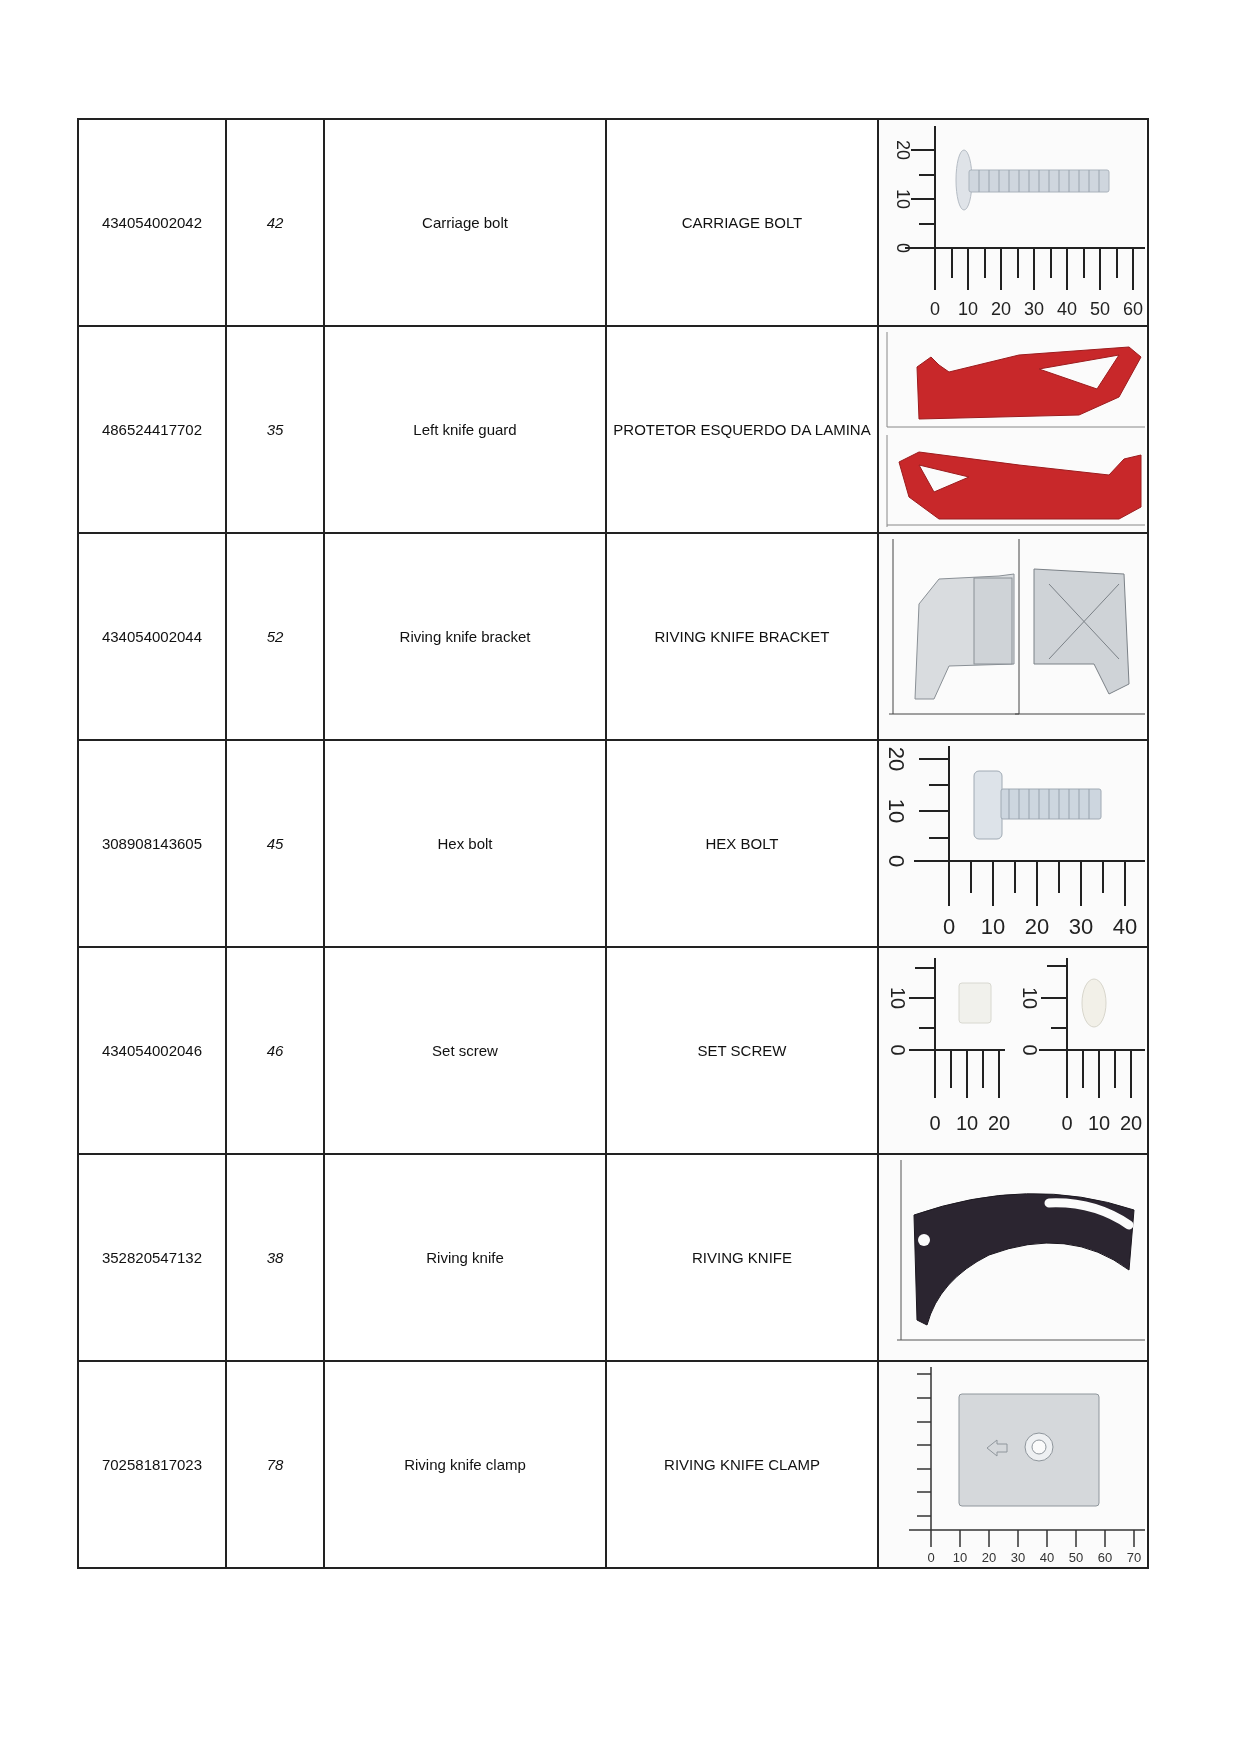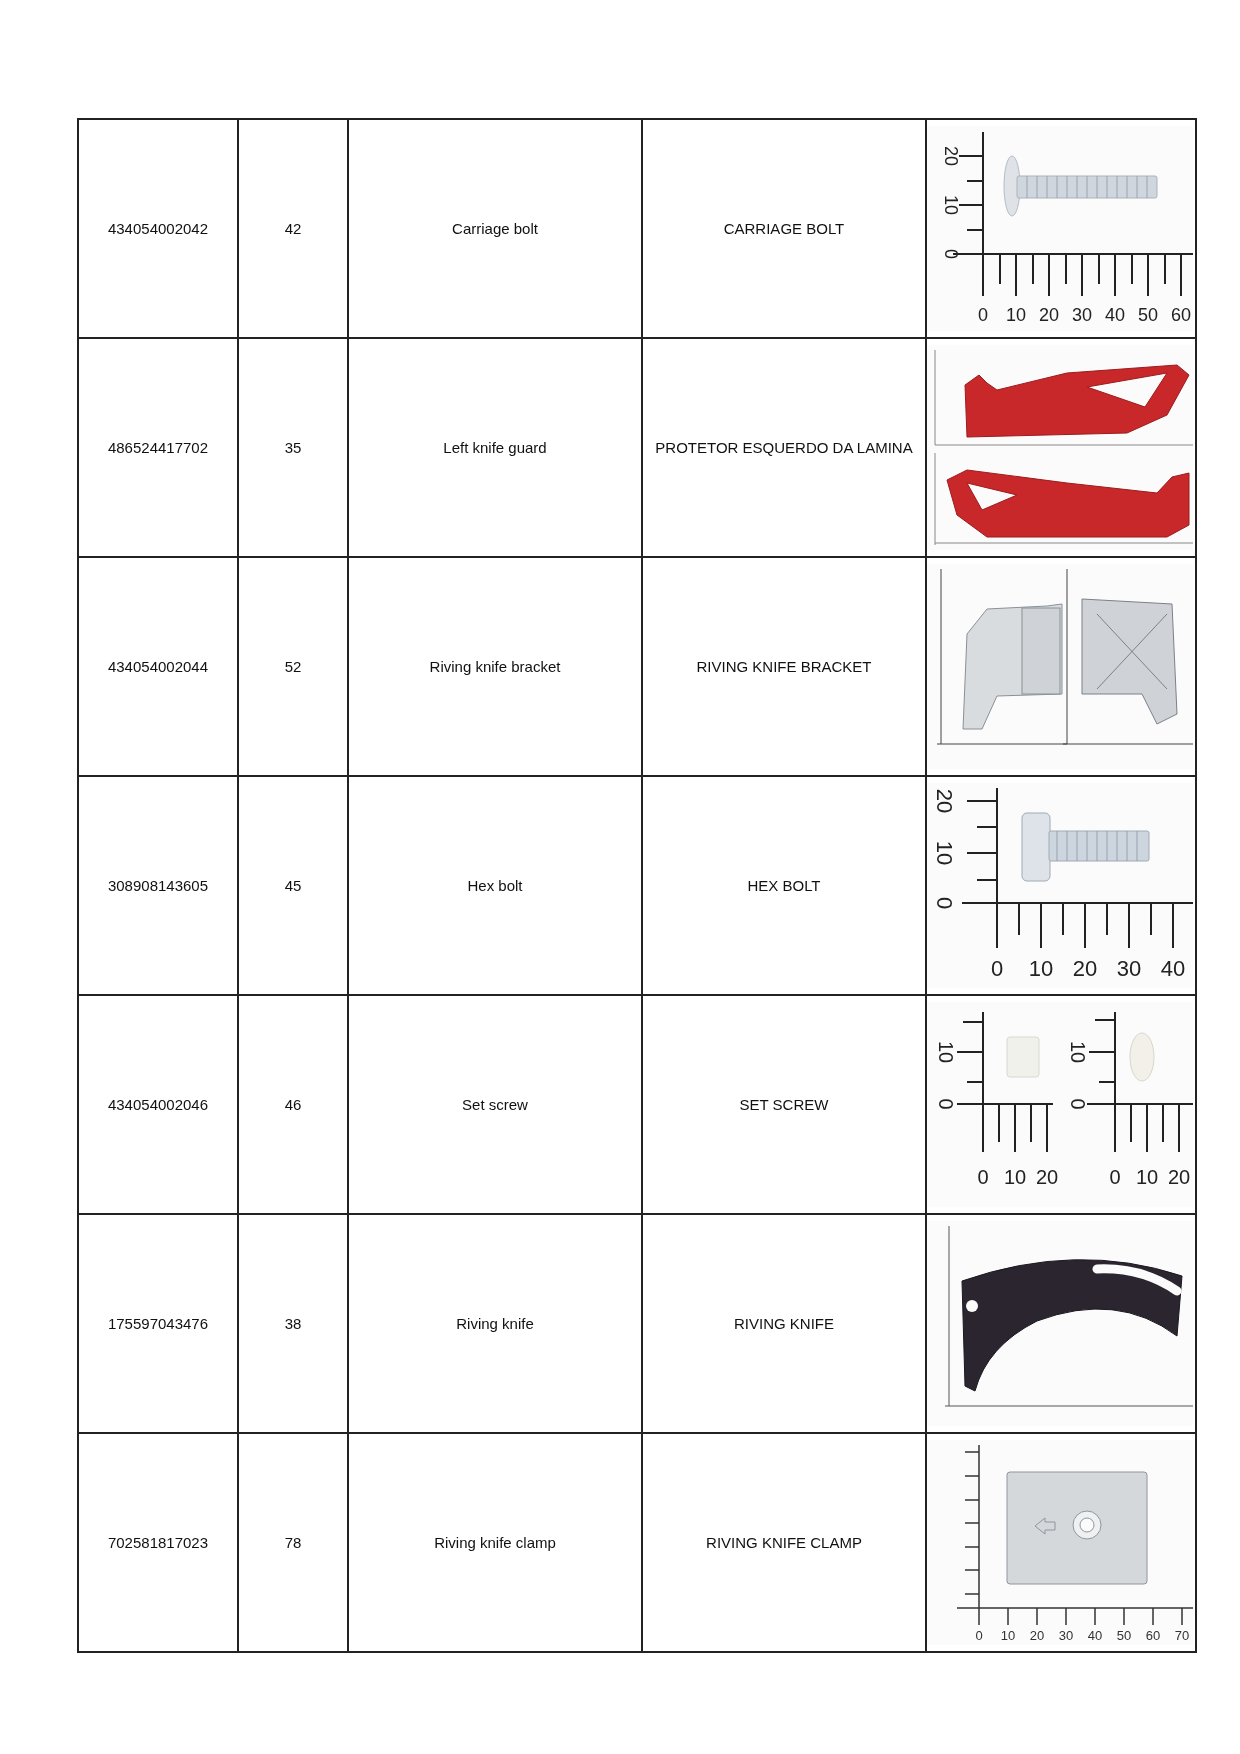--- a/index.html
+++ b/index.html
@@ -6,24 +6,24 @@
   body { width: 1240px; height: 1754px; position: relative; font-family: "Liberation Sans", "DejaVu Sans", sans-serif; color: #111; }
   .parts-table {
     position: absolute; left: 77px; top: 118px;
     border-collapse: collapse; table-layout: fixed;
     width: 1065px;
   }
   .parts-table td {
     border: 2px solid #222;
     height: 205px;
     text-align: center; vertical-align: middle;
-    font-size: 15px; padding: 6px;
+    font-size: 15px; padding: 0;
   }
   .c-code { width: 146px; }
-  .c-pos { width: 96px; }
+  .c-pos { width: 96px; font-style: italic; }
   .c-en { width: 280px; }
   .c-pt { width: 270px; }
   .c-img { width: 268px; padding: 0 !important; }
   .img-box { width: 266px; height: 205px; position: relative; overflow: hidden; background: #fbfbfb; }
   .img-box svg { display: block; width: 266px; height: 205px; }
   .scale-text { font-family: "Liberation Sans Narrow", "Liberation Sans", sans-serif; }
 </style>
 </head>
 <body>
 
@@ -236,21 +236,21 @@
             <text transform="translate(144,50) rotate(90)">10</text>
           </g>
           <rect x="80" y="35" width="32" height="40" rx="3" fill="#f1f1ec" stroke="#d8d8d0"></rect>
           <ellipse cx="215" cy="55" rx="12" ry="24" fill="#f2f0e8" stroke="#d8d6cc"></ellipse>
         </svg>
       </div>
     </td>
   </tr>
 
   <tr>
-    <td class="c-code">175597043476</td>
+    <td class="c-code">352820547132</td>
     <td class="c-pos">38</td>
     <td class="c-en">Riving knife</td>
     <td class="c-pt">RIVING KNIFE</td>
     <td class="c-img">
       <div class="img-box">
         <svg viewBox="0 0 266 205">
           <g stroke="#555" stroke-width="1">
             <line x1="22" y1="5" x2="22" y2="185"></line>
                 <line x1="18" y1="185" x2="266" y2="185"></line>
           </g>

